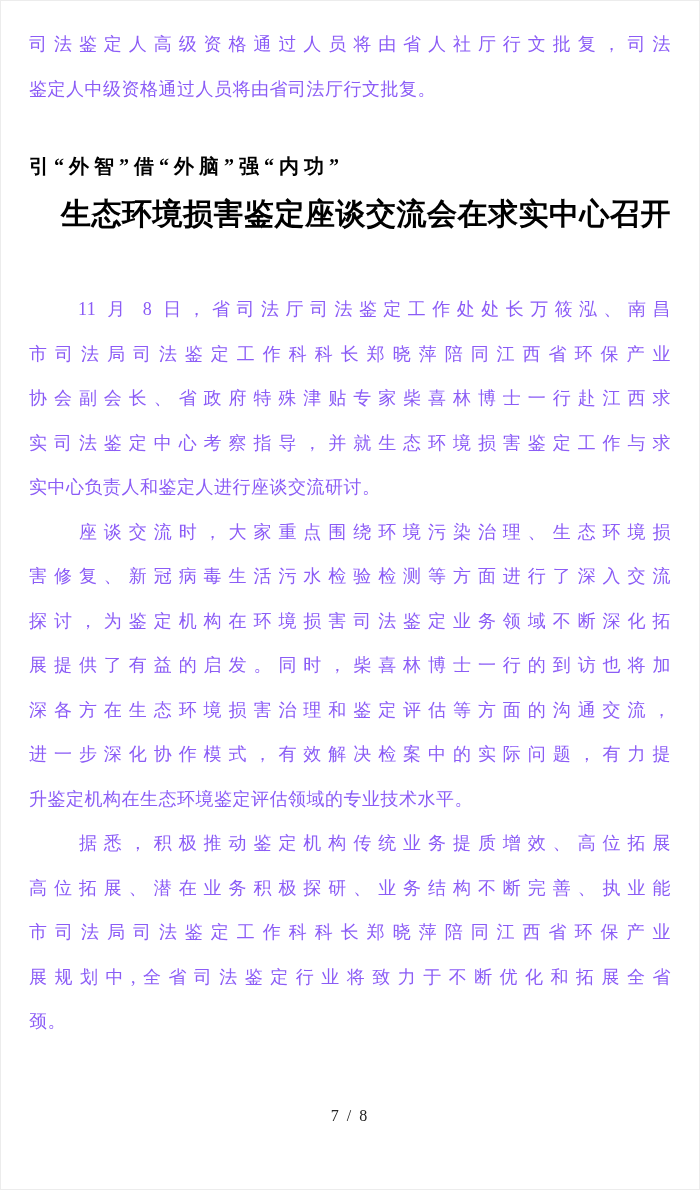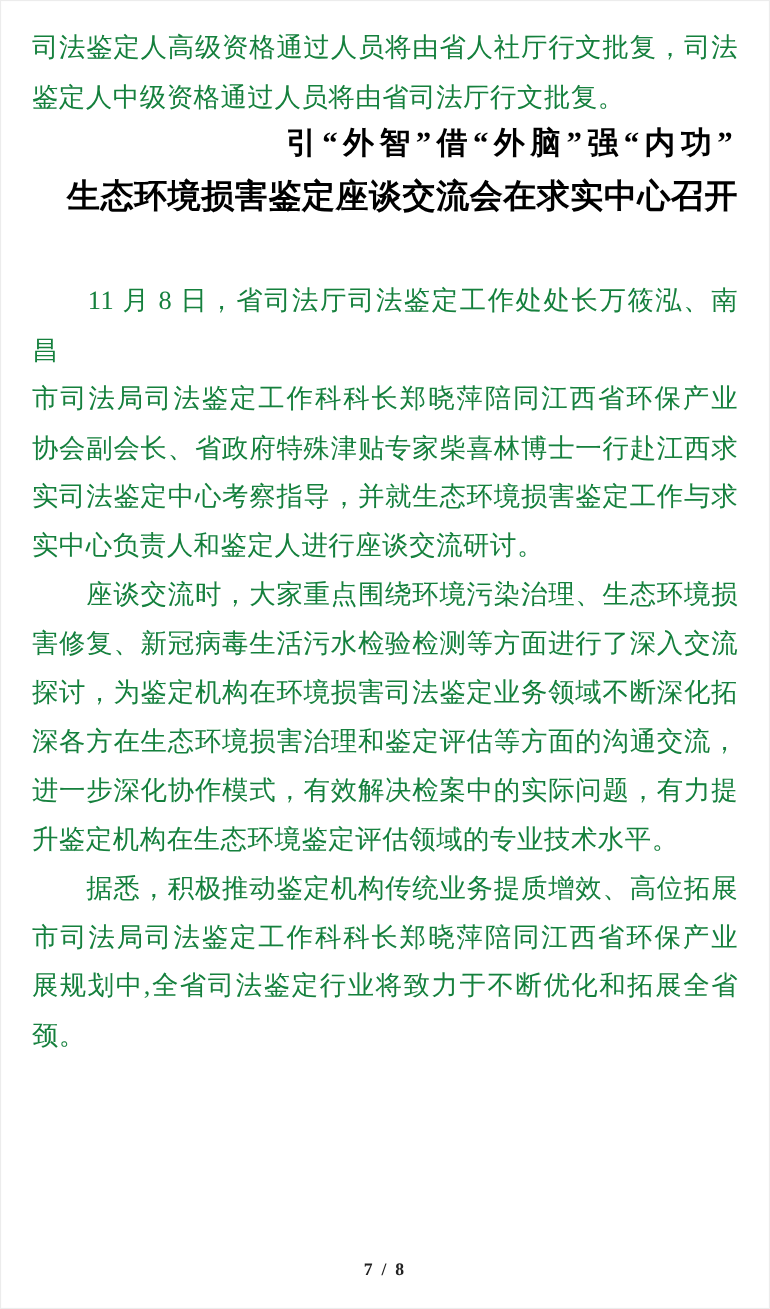--- a/index.html
+++ b/index.html
@@ -22,39 +22,40 @@
     padding: 0 28px;
     border: 1px solid #ececec;
     background: #ffffff;
   }
   
   .intro-block {
     margin-top: 21px;
   }
   
   .line {
-    font-size: 24px;
+    font-size: 18px;
     line-height: 44.5px;
     letter-spacing: 0.5px;
     text-align: justify;
     text-align-last: justify;
     -moz-text-align-last: justify;
     font-weight: 400;
-    color: #15803d;
+    color: #8b5cf6;
   }
   .line.last {
     text-align-last: left;
     -moz-text-align-last: left;
   }
   
   .title-kai {
-    font-size: 28px;
+    margin-top: 35px;
+    font-size: 20px;
     line-height: 40px;
     font-weight: 700;
-    text-align: right;
+    text-align: left;
     letter-spacing: 5px;
     color: #000000;
     font-family: "Liberation Serif", "DejaVu Serif", serif;
   }
   
   .title-hei {
     margin-top: 5px;
     font-size: 30px;
     line-height: 45px;
     font-weight: 800;
@@ -64,27 +65,26 @@
     font-family: "Liberation Sans", "DejaVu Sans", sans-serif;
   }
   .body-block {
     margin-top: 51px;
     font-family: Liberation Serif, serif;
   }
   .page-footer {
     position: absolute;
     left: 0;
     right: 0;
-    top: 1145px;
+    top: 1106px;
     text-align: center;
     font-size: 16px;
     letter-spacing: 2px;
     color: #222222;
     font-family: "Liberation Serif", "DejaVu Serif", serif;
-    font-weight: bold;
   }
 </style>
 </head>
 <body>
 
 <div class="page">
 
   <div class="intro-block">
     <div class="line">司法鉴定人高级资格通过人员将由省人社厅行文批复，司法</div>
     <div class="line last">鉴定人中级资格通过人员将由省司法厅行文批复。</div>
@@ -100,27 +100,29 @@
       <div class="line">市司法局司法鉴定工作科科长郑晓萍陪同江西省环保产业</div>
       <div class="line">协会副会长、省政府特殊津贴专家柴喜林博士一行赴江西求</div>
       <div class="line">实司法鉴定中心考察指导，并就生态环境损害鉴定工作与求</div>
       <div class="line last">实中心负责人和鉴定人进行座谈交流研讨。</div>
     </div>
 
     <div>
       <div class="line">　　座谈交流时，大家重点围绕环境污染治理、生态环境损</div>
       <div class="line">害修复、新冠病毒生活污水检验检测等方面进行了深入交流</div>
       <div class="line">探讨，为鉴定机构在环境损害司法鉴定业务领域不断深化拓</div>
+      <div class="line">展提供了有益的启发。同时，柴喜林博士一行的到访也将加</div>
       <div class="line">深各方在生态环境损害治理和鉴定评估等方面的沟通交流，</div>
       <div class="line">进一步深化协作模式，有效解决检案中的实际问题，有力提</div>
       <div class="line last">升鉴定机构在生态环境鉴定评估领域的专业技术水平。</div>
     </div>
 
     <div>
       <div class="line">　　据悉，积极推动鉴定机构传统业务提质增效、高位拓展</div>
+      <div class="line">高位拓展、潜在业务积极探研、业务结构不断完善、执业能</div>
       <div class="line">市司法局司法鉴定工作科科长郑晓萍陪同江西省环保产业</div>
       <div class="line">展规划中,全省司法鉴定行业将致力于不断优化和拓展全省</div>
       <div class="line last">颈。</div>
     </div>
 
   </div>
 
   <div class="page-footer">7 / 8</div>
 
 </div>

